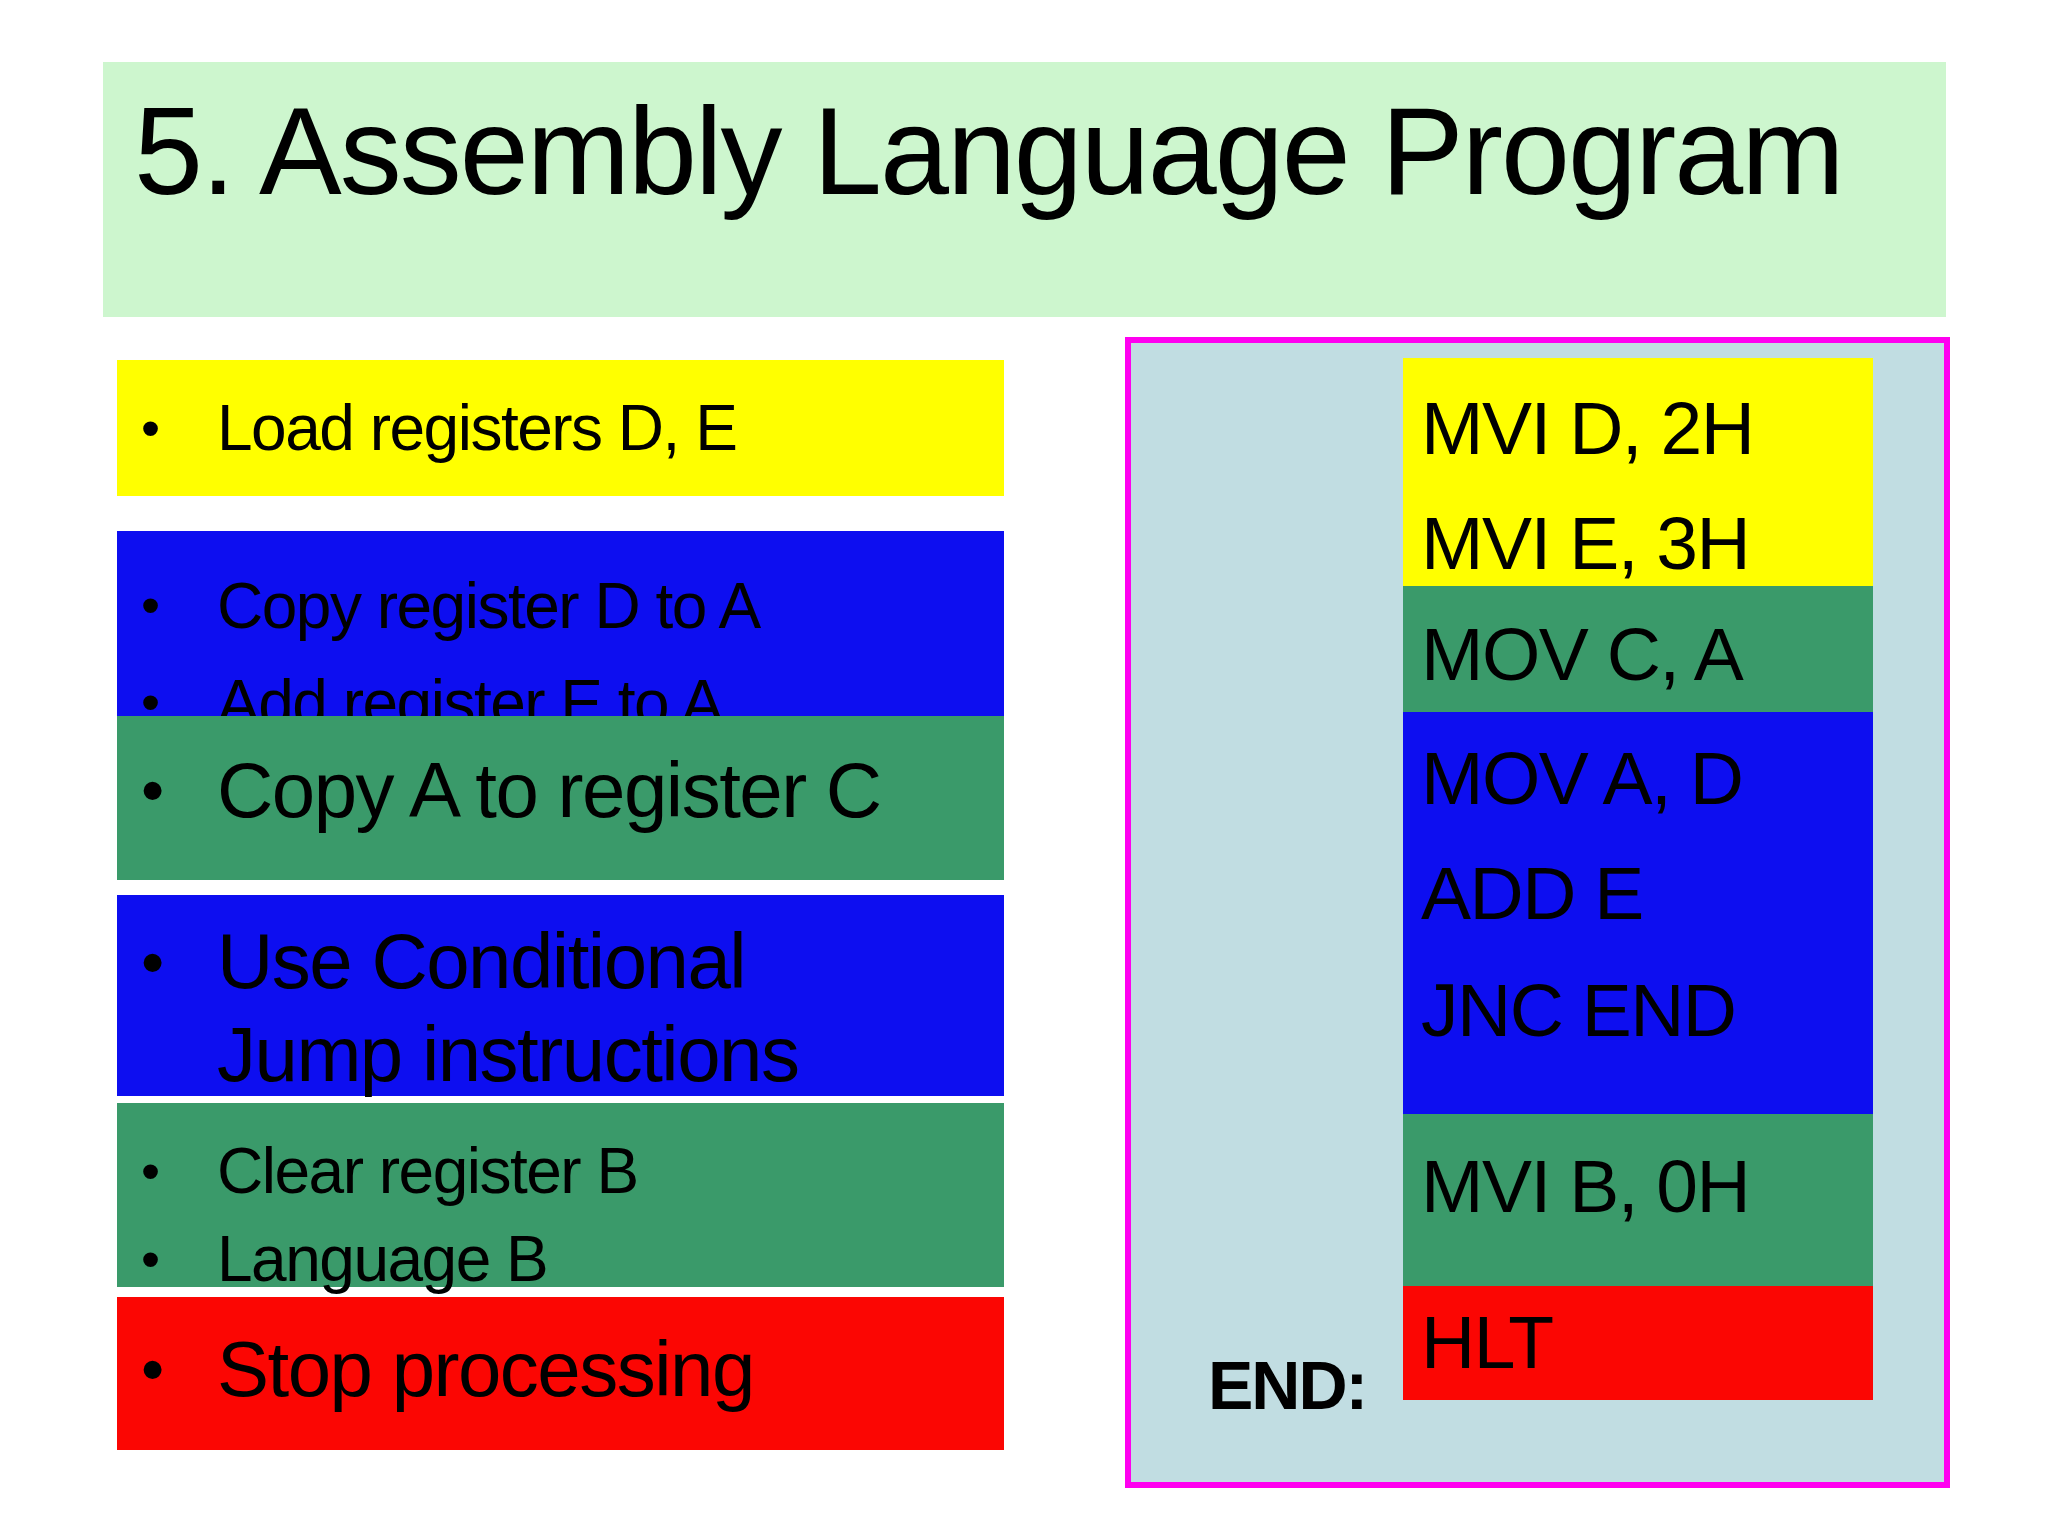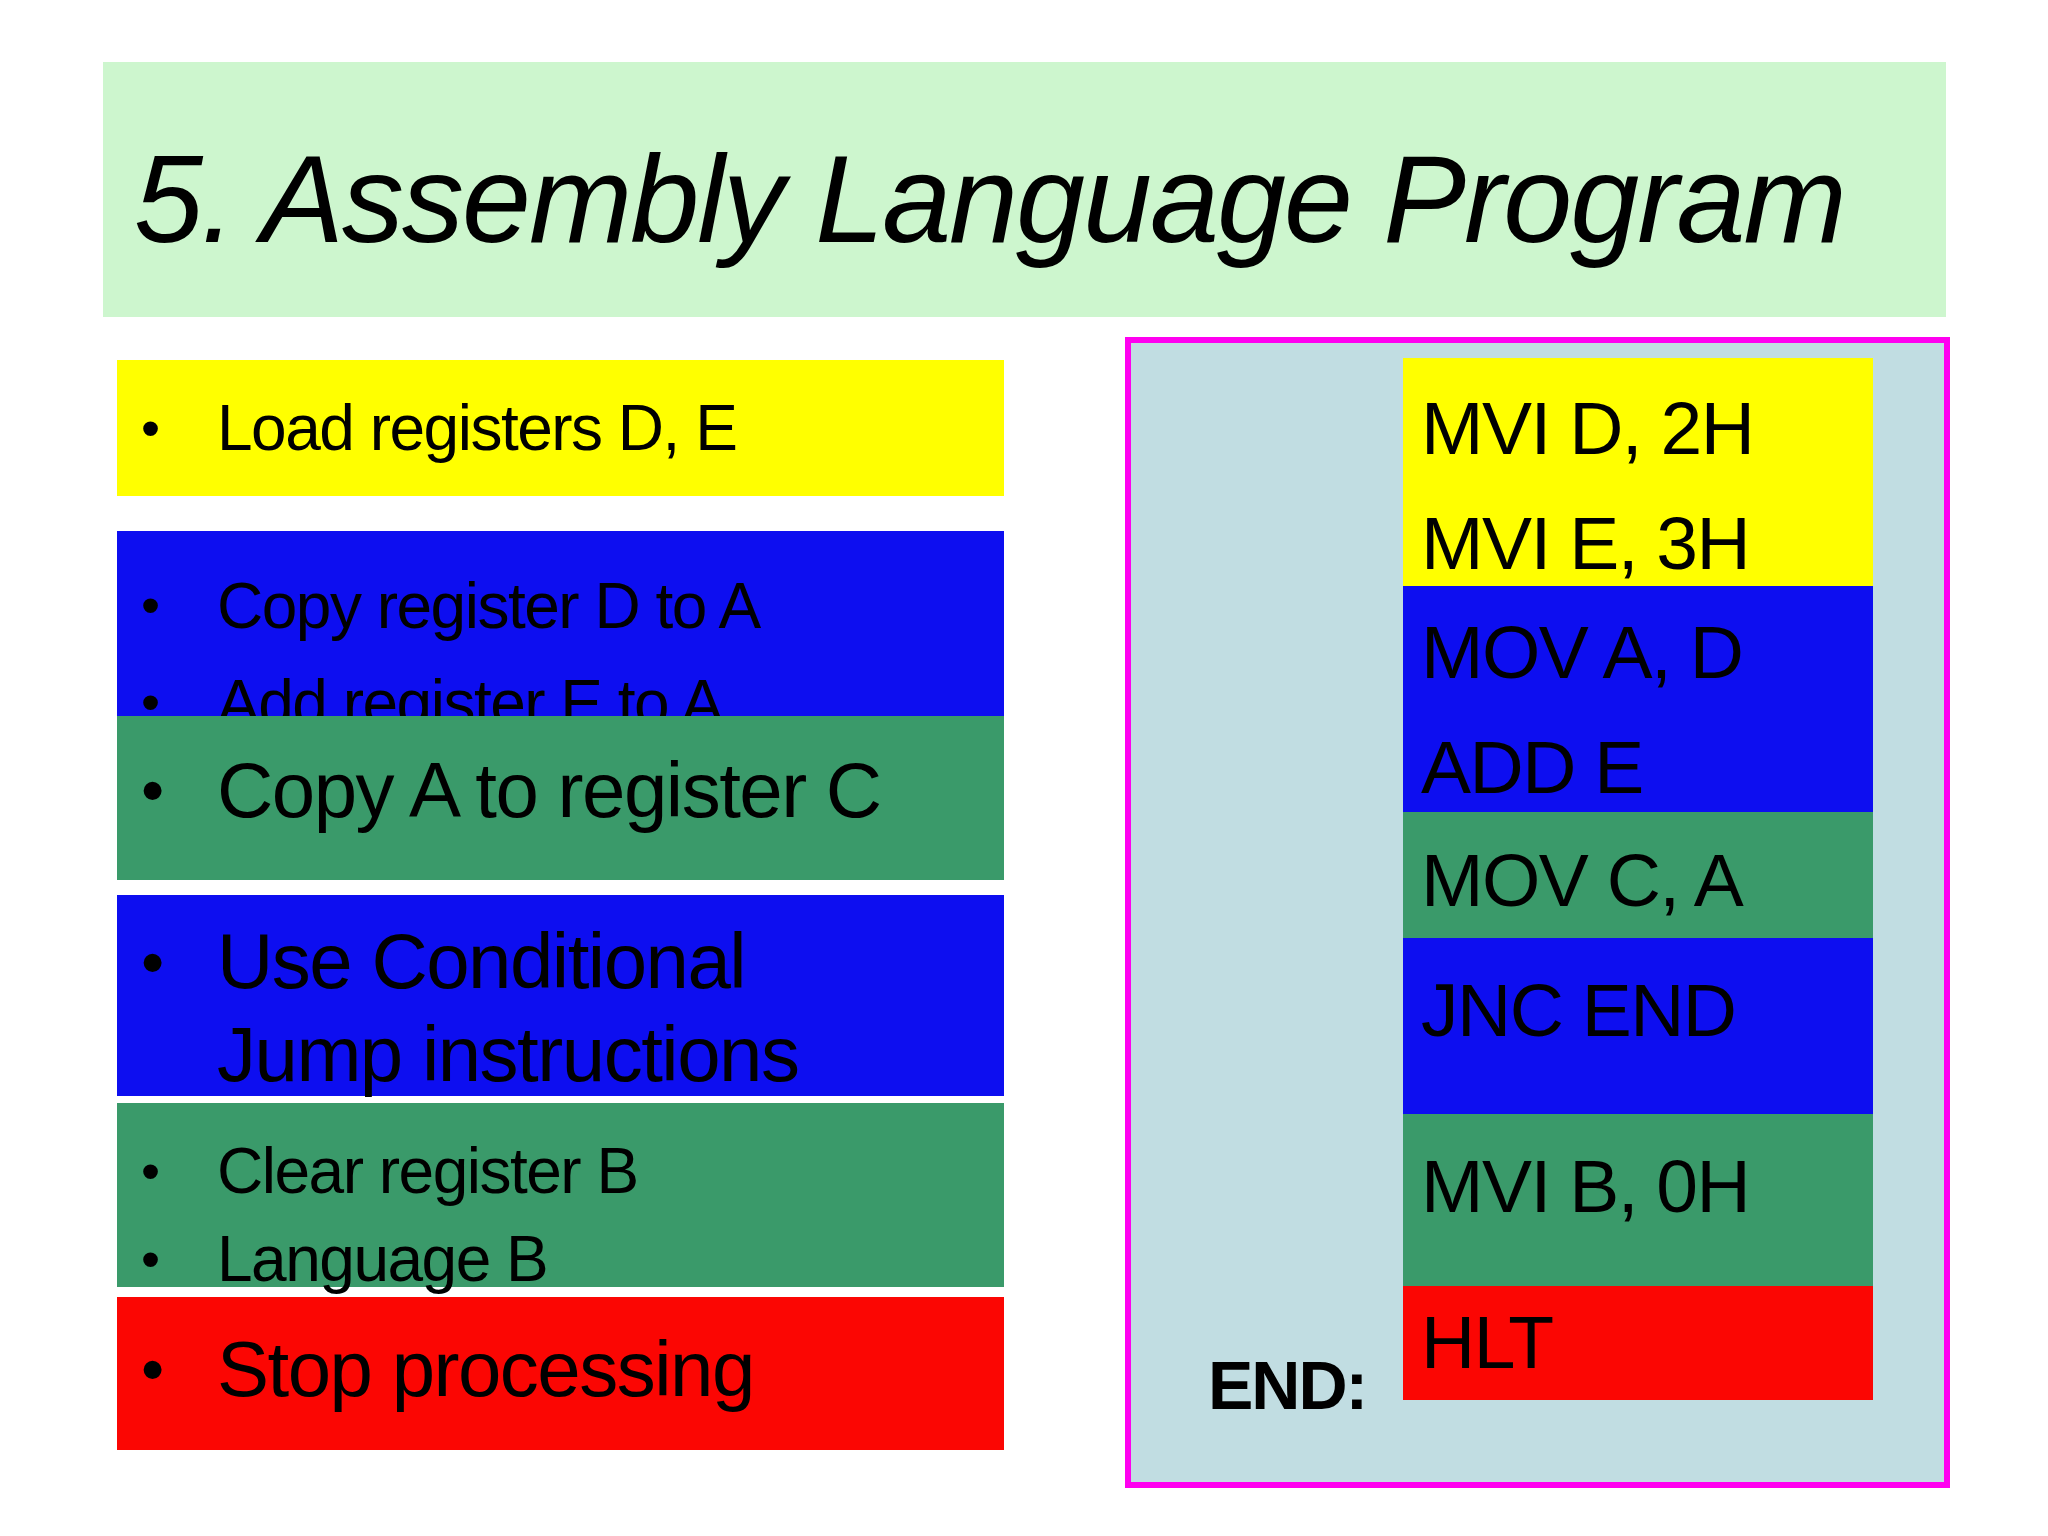--- a/index.html
+++ b/index.html
@@ -12,25 +12,23 @@
     font-family: "Liberation Sans", "DejaVu Sans", sans-serif;
     color: #000000;
   }
 
   
   .title-block {
     position: absolute;
     left: 103px; top: 62px;
     width: 1843px; height: 255px;
     display: flex;
-    align-items: center;
     box-sizing: border-box;
     padding-left: 31px;
     padding-top: 18px;
-    font-style: italic;
   }
   .title-block .title-text {
     font-size: 124px;
     letter-spacing: -2px;
     white-space: nowrap;
   }
 
   
   .note-block {
     position: absolute;
@@ -172,27 +170,27 @@
         </div>
       </div>
     </div>
 
   <div class="right-panel" style="background: rgb(193, 221, 226); border-color: rgb(255, 0, 240);">
     <div id="code-col" class="code-col">
         <div class="code-block cb0" style="background: rgb(255, 255, 0);">
           <div class="code-line">MVI D, 2H</div>
           <div class="code-line">MVI E, 3H</div>
         </div>
+        <div class="code-block cb2" style="background: rgb(58, 154, 106);">
+          <div class="code-line">MOV C, A</div>
+        </div>
         <div class="code-block cb1" style="background: rgb(13, 14, 240);">
           <div class="code-line">MOV A, D</div>
           <div class="code-line">ADD E</div>
         </div>
-        <div class="code-block cb2" style="background: rgb(58, 154, 106);">
-          <div class="code-line">MOV C, A</div>
-        </div>
         <div class="code-block cb3" style="background: rgb(13, 14, 240);">
           <div class="code-line">JNC END</div>
         </div>
         <div class="code-block cb4" style="background: rgb(58, 154, 106);">
           <div class="code-line">MVI B, 0H</div>
         </div>
         <div class="code-block cb5" style="background: rgb(251, 6, 3);">
           <div class="code-line">HLT</div>
         </div>
       </div>

